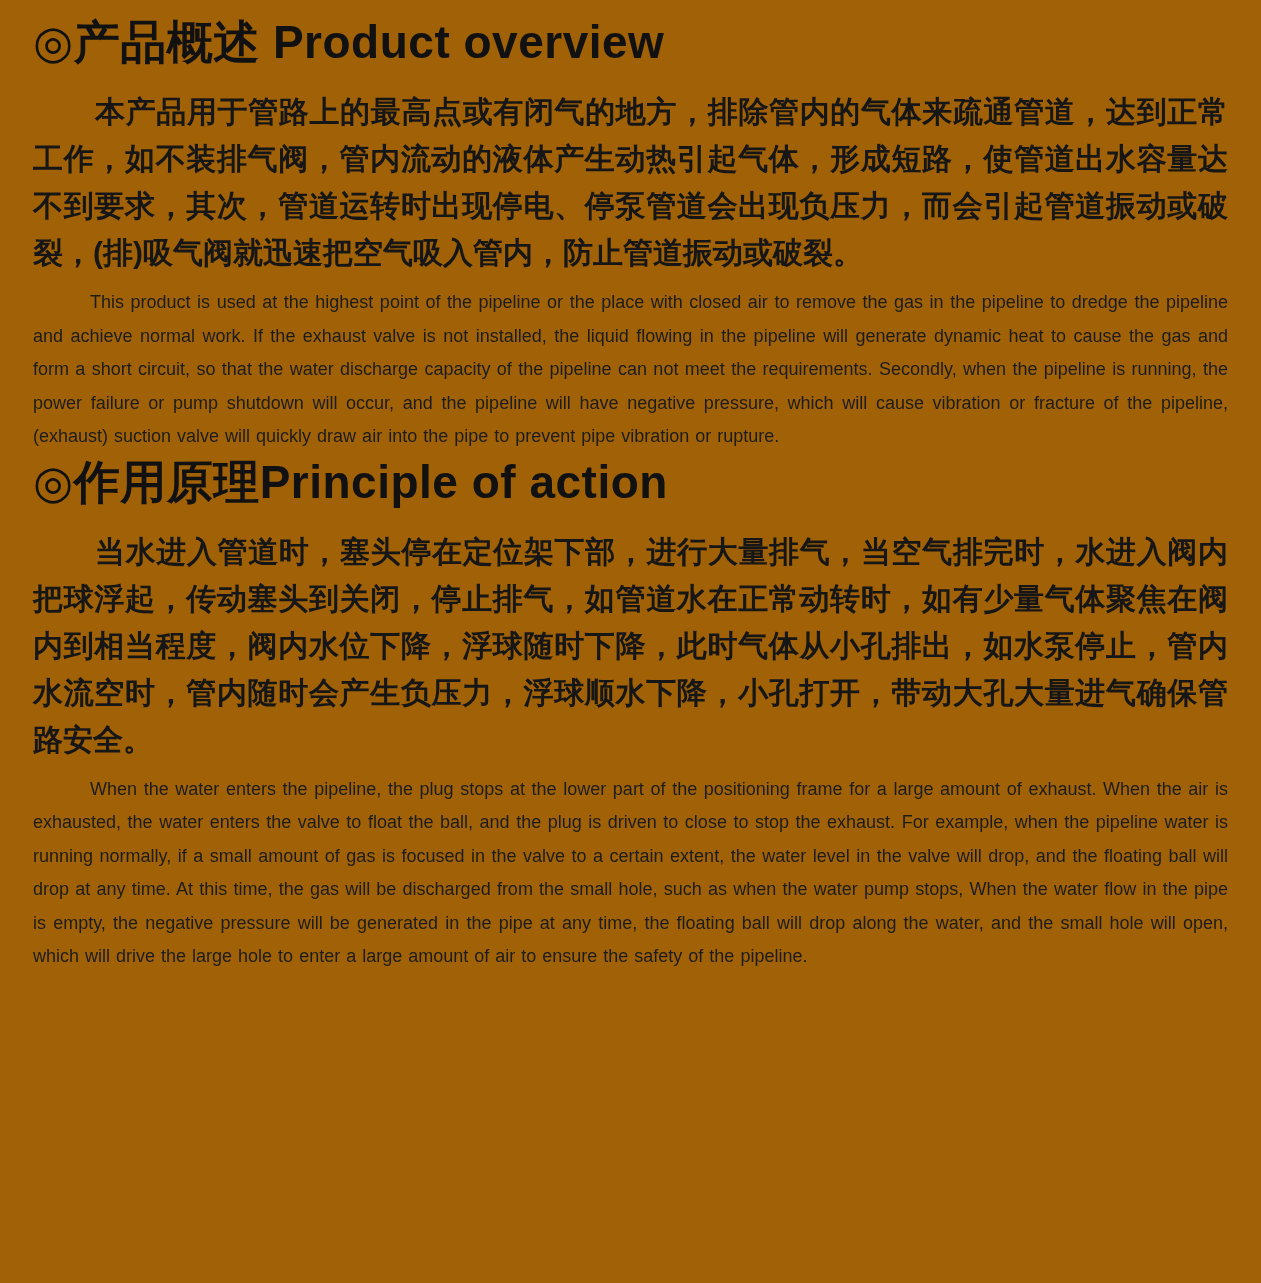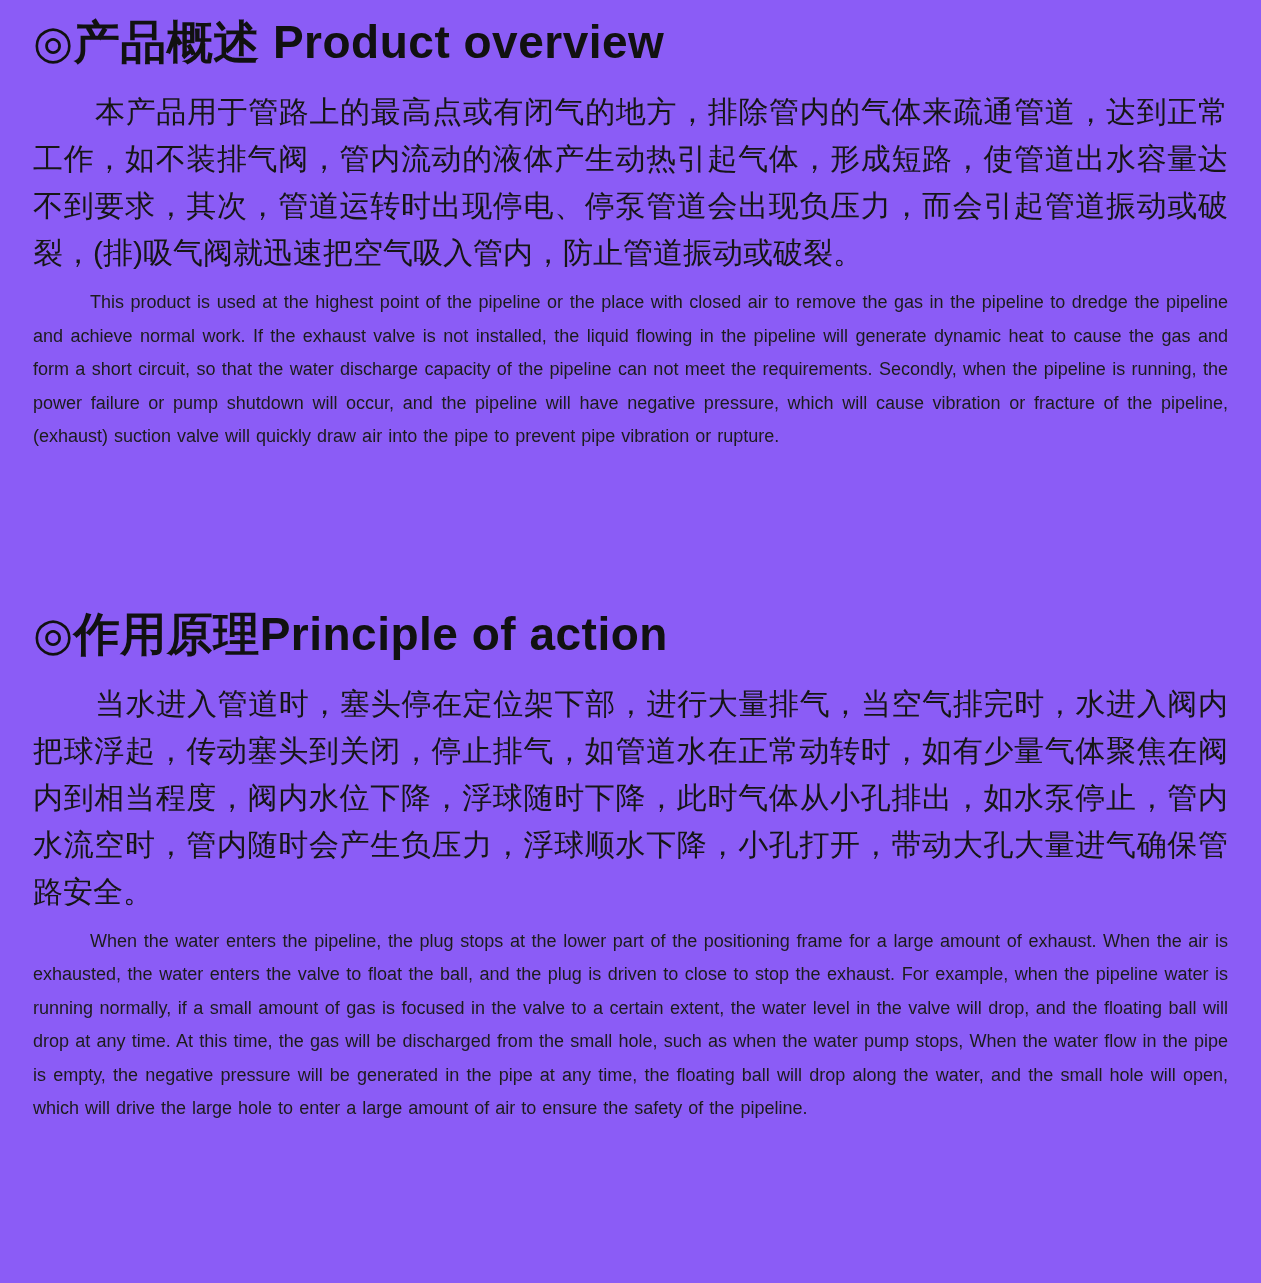--- a/index.html
+++ b/index.html
@@ -12,37 +12,37 @@
     height: 1283px;
     font-family: "Liberation Sans", "DejaVu Sans", sans-serif;
     color: #1a1a1a;
     overflow: hidden;
   }
   .doc {
     box-sizing: border-box;
     width: 1261px;
     height: 1283px;
     padding: 10px 33px 0 33px;
-    background: #8b5cf6;
+    background: #a16207;
   }
   .section-heading {
     font-size: 46px;
     line-height: 56px;
     font-weight: 700;
     letter-spacing: 0.5px;
     color: #111111;
     margin: 0;
     white-space: nowrap;
   }
   .heading-1 { margin-top: 4px; }
-  .heading-2 { margin-top: 152px; }
+  .heading-2 { }
   .para-zh {
     font-size: 30px;
     line-height: 47px;
-    font-weight: 400;
+    font-weight: 700;
     text-align: justify;
     text-indent: 62px;
     color: #161616;
     margin: 0;
     margin-top: 18px;
   }
   .para-en {
     font-size: 18px;
     line-height: 33.5px;
     font-weight: 400;

